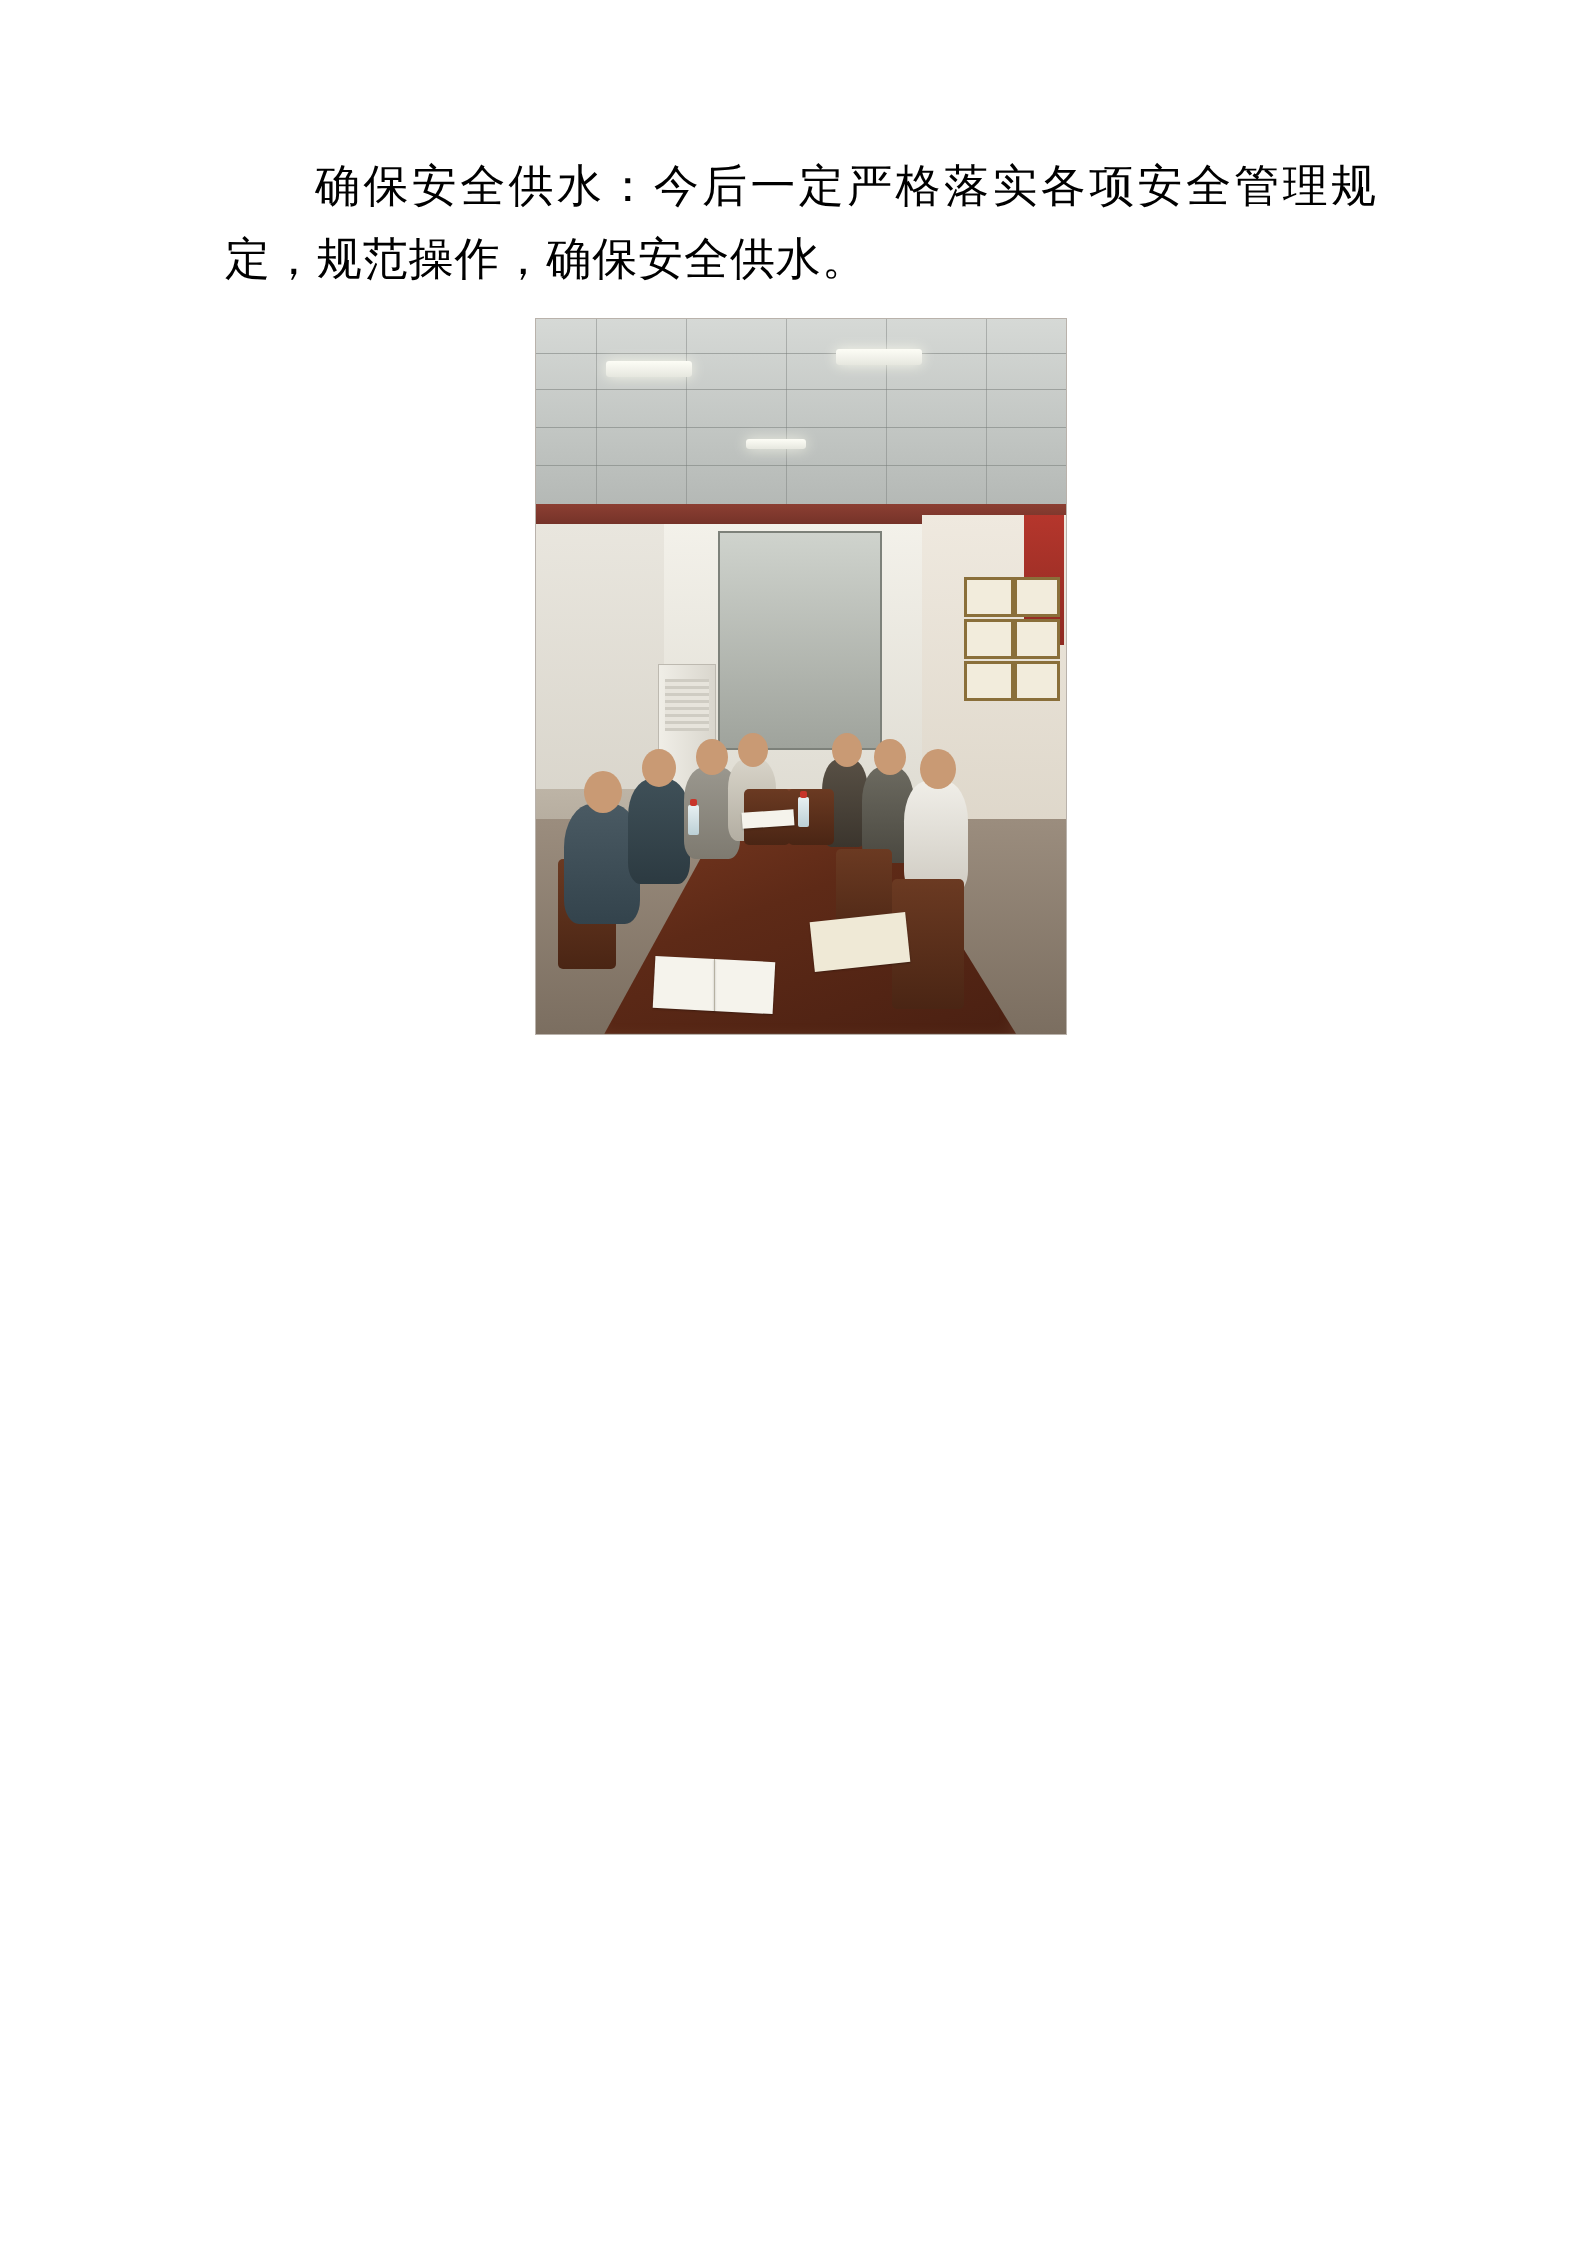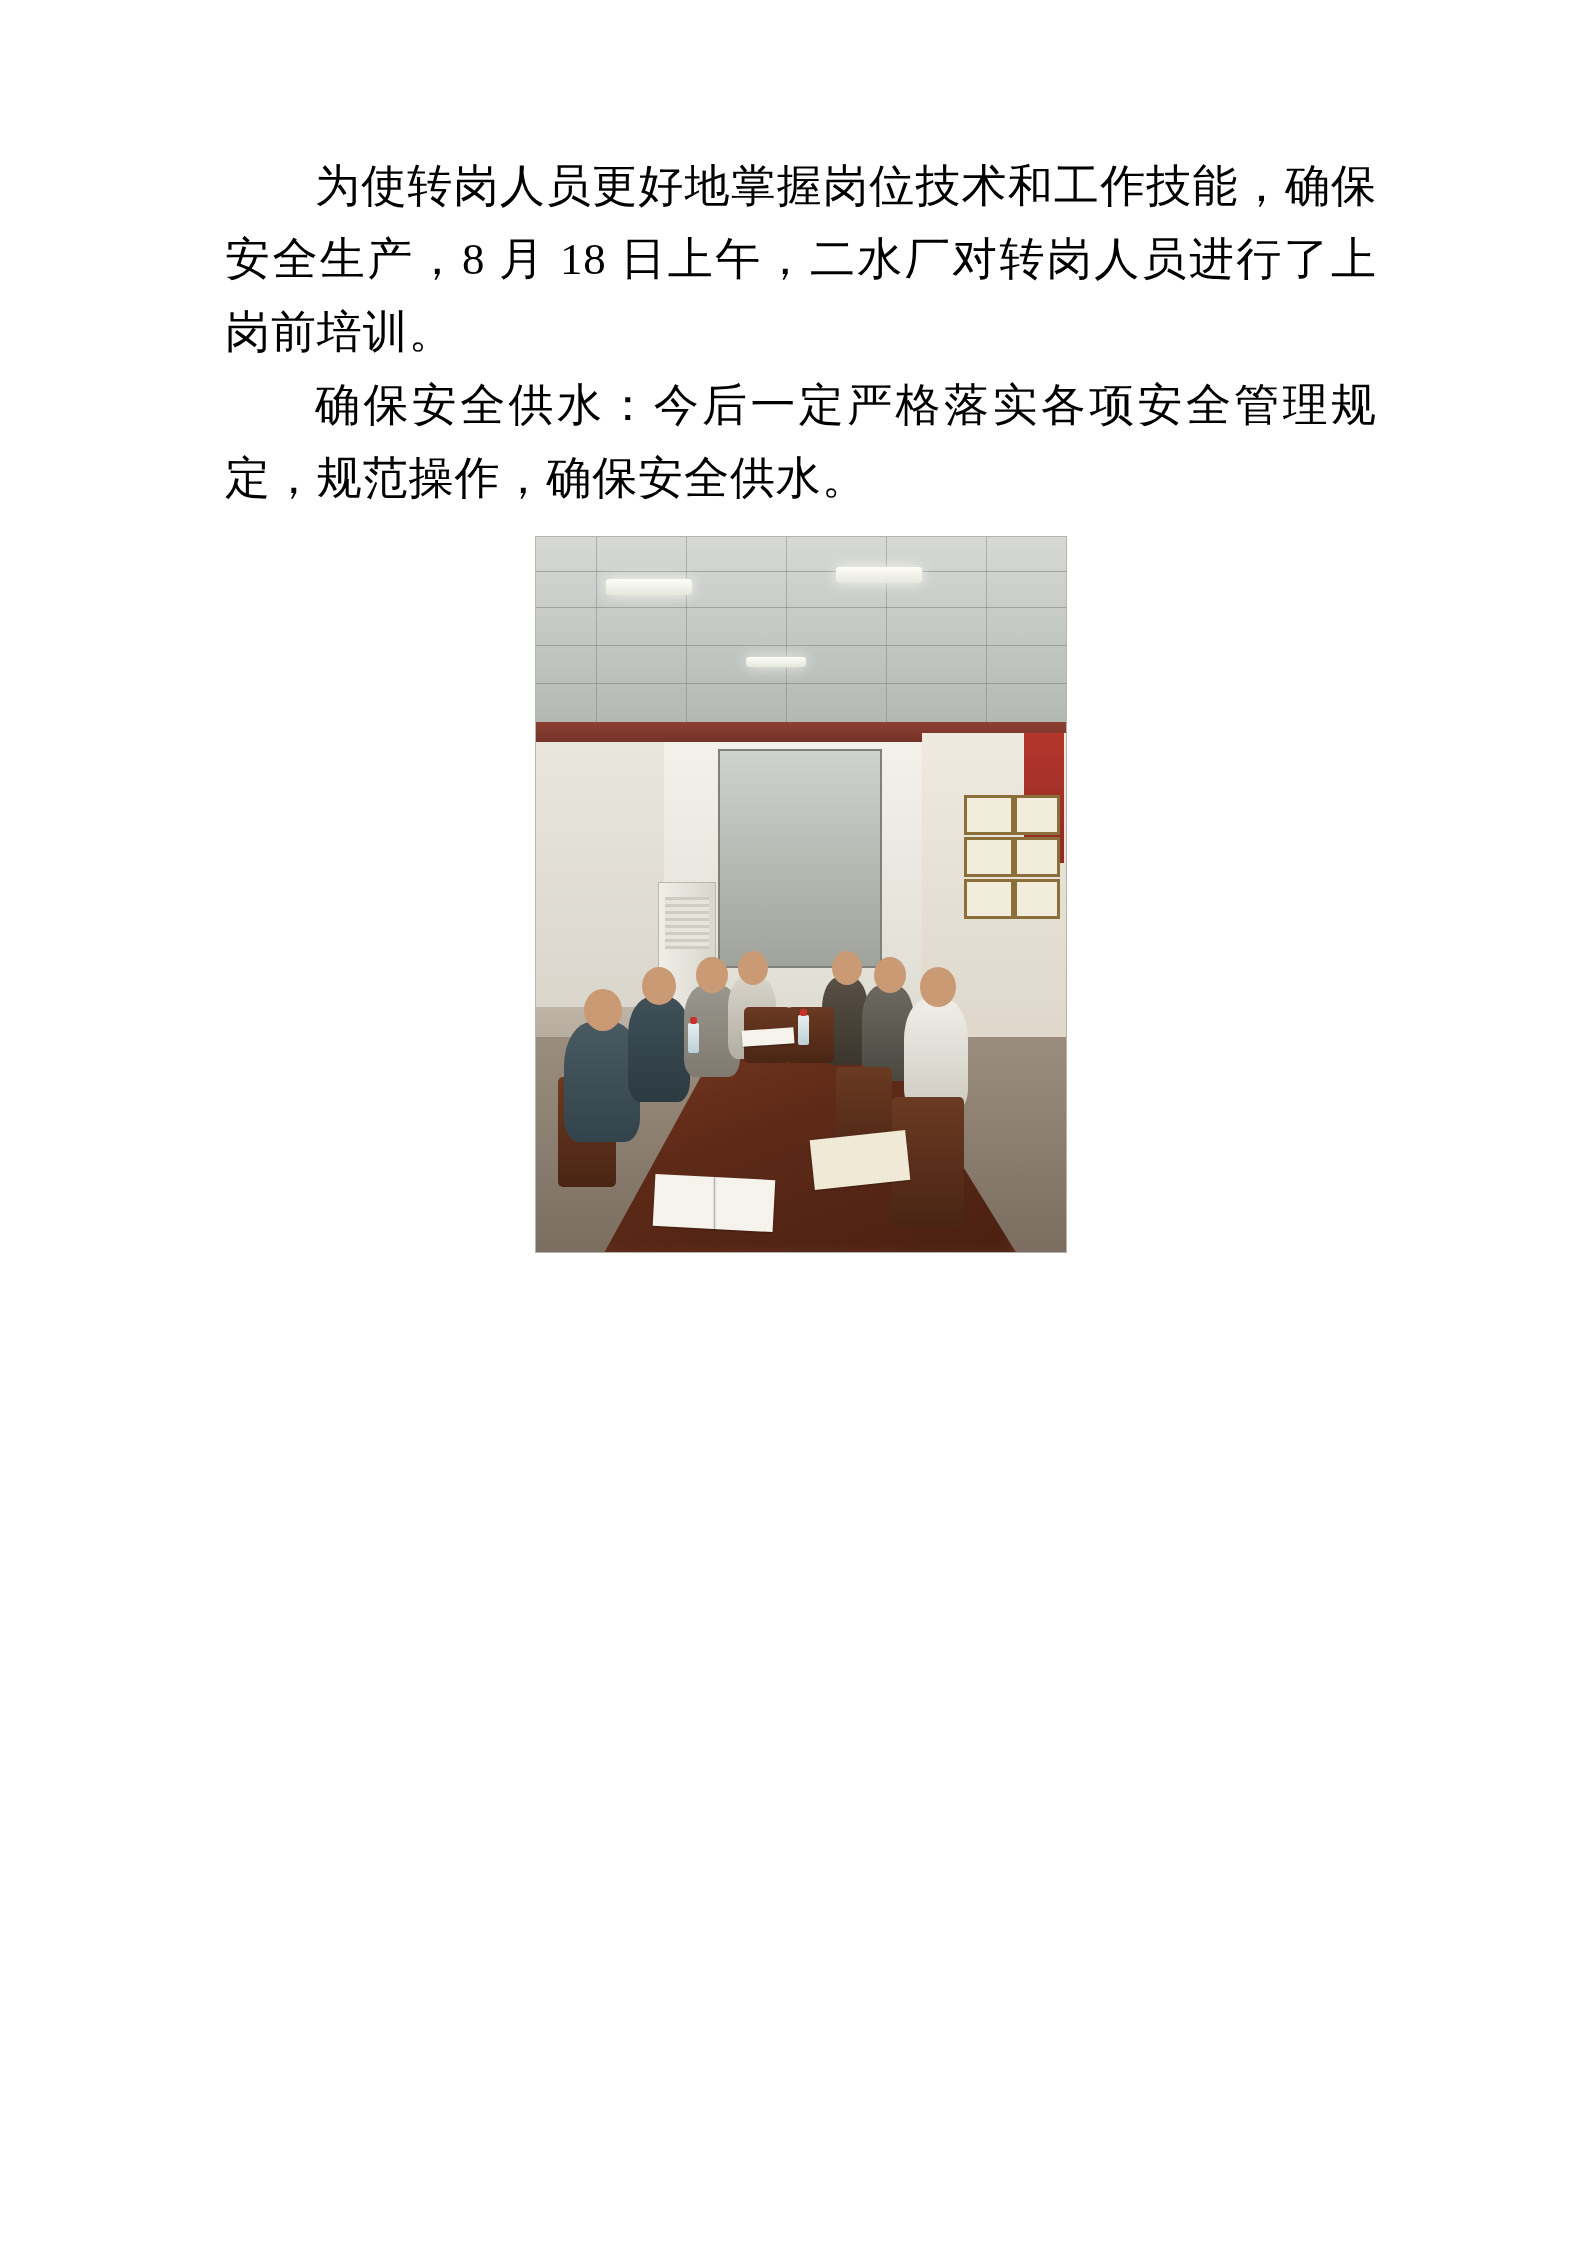--- a/index.html
+++ b/index.html
@@ -142,21 +142,20 @@
     text-align: center;
     padding-left: 190px;
   }
 </style>
 </head>
 <body>
 
 <div class="page">
   <div class="doc-body">
 
-    <p class="para">为使转岗人员更好地掌握岗位技术和工作技能，确保安全生产，8 月 18 日上午，二水厂对转岗人员进行了上岗前培训。</p>
     <p class="para">确保安全供水：今后一定严格落实各项安全管理规定，规范操作，确保安全供水。</p>
 
     <div class="photo-wrap">
       <div class="photo">
 
         <div class="ph-ceiling">
           <div class="tile-h" style="top:34px;"></div>
           <div class="tile-h" style="top:70px;"></div>
           <div class="tile-h" style="top:108px;"></div>
           <div class="tile-h" style="top:146px;"></div>

